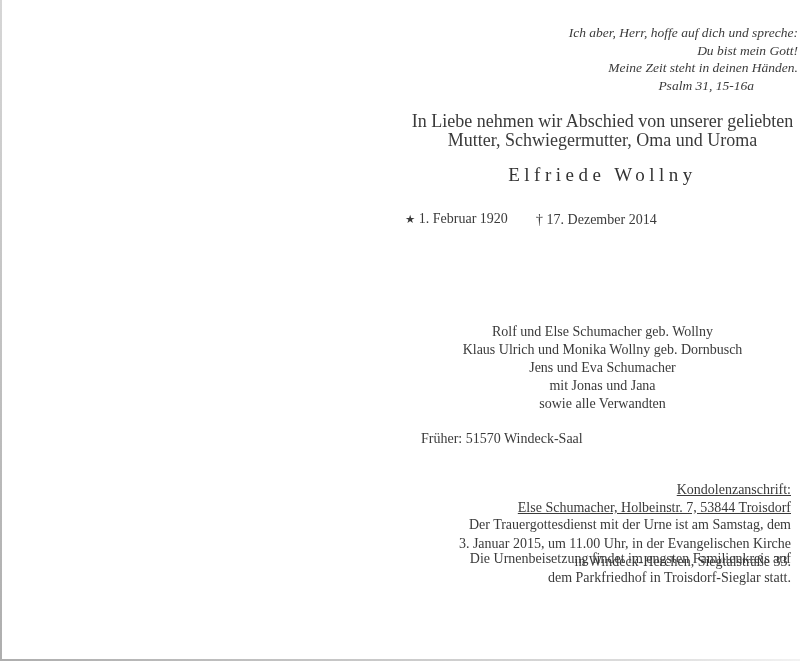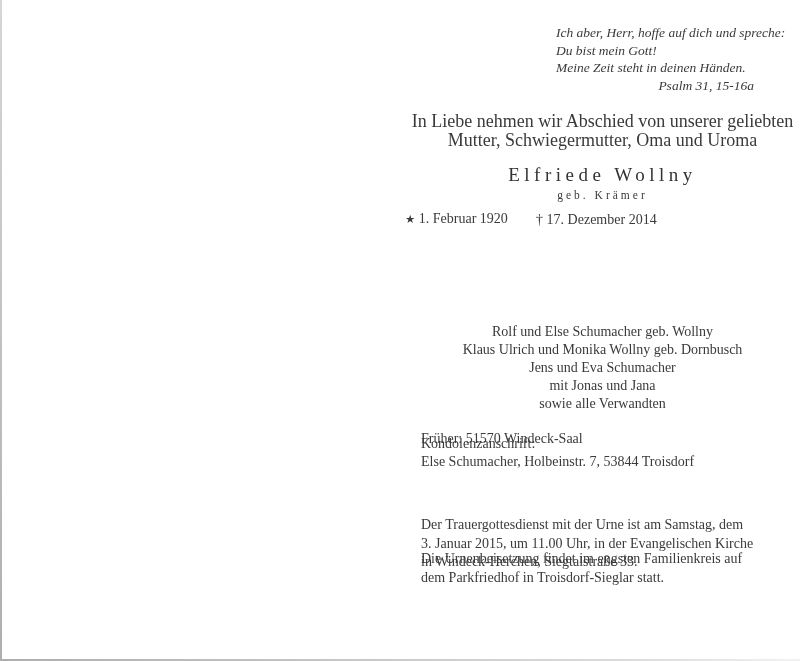--- a/index.html
+++ b/index.html
@@ -21,21 +21,21 @@
     left: 0; top: 0;
     width: 2px; height: 100%;
     background: linear-gradient(#d6d6d6, #aeaeae);
   }
   .edge-bottom {
     position: absolute;
     left: 0; bottom: 0;
     width: 100%; height: 2px;
     background: linear-gradient(to right, #aeaeae, #dcdcdc 80%, #f2f2f2);
   }
-  .ml { white-space: pre-line; }
+  .ml { white-space: pre-line; text-align: right; }
 
   .psalm {
     position: absolute;
     left: 556px; top: 24px;
     width: 242px;
     font-style: italic;
     font-size: 13.5px;
     line-height: 17.5px;
   }
   .psalm-cite {
@@ -85,21 +85,21 @@
     line-height: 18px;
   }
   .left-col {
     position: absolute;
     left: 421px;
     width: 370px;
     font-size: 14px;
     line-height: 18px;
   }
   .former { top: 430px; }
-  .condolence { top: 435px; }
+  .condolence { top: 481px; text-decoration: underline; }
   .service { top: 516px; line-height: 18.5px; }
   .burial { top: 550px; line-height: 18.5px; }
   .funeral-home {
     position: absolute;
     left: 450px; top: 622px;
     width: 300px;
     text-align: center;
     font-size: 9px;
     line-height: 11.5px;
     color: #4a4a4a;
@@ -116,21 +116,20 @@
     <div class="ml">Ich aber, Herr, hoffe auf dich und spreche:
 Du bist mein Gott!
 Meine Zeit steht in deinen Händen.</div>
     <div class="psalm-cite">Psalm 31, 15-16a</div>
   </div>
 
   <div class="intro center-col ml">In Liebe nehmen wir Abschied von unserer geliebten
 Mutter, Schwiegermutter, Oma und Uroma</div>
 
   <div class="name center-col">Elfriede Wollny</div>
-  <div class="maiden center-col">geb. Krämer</div>
 
   <div class="dates center-col">
     <span><span class="sym-star">★</span> <span>1. Februar 1920</span></span>
     <span><span class="sym-cross">†</span> <span>17. Dezember 2014</span></span>
   </div>
 
 
   <div class="family center-col ml">Rolf und Else Schumacher geb. Wollny
 Klaus Ulrich und Monika Wollny geb. Dornbusch
 Jens und Eva Schumacher

